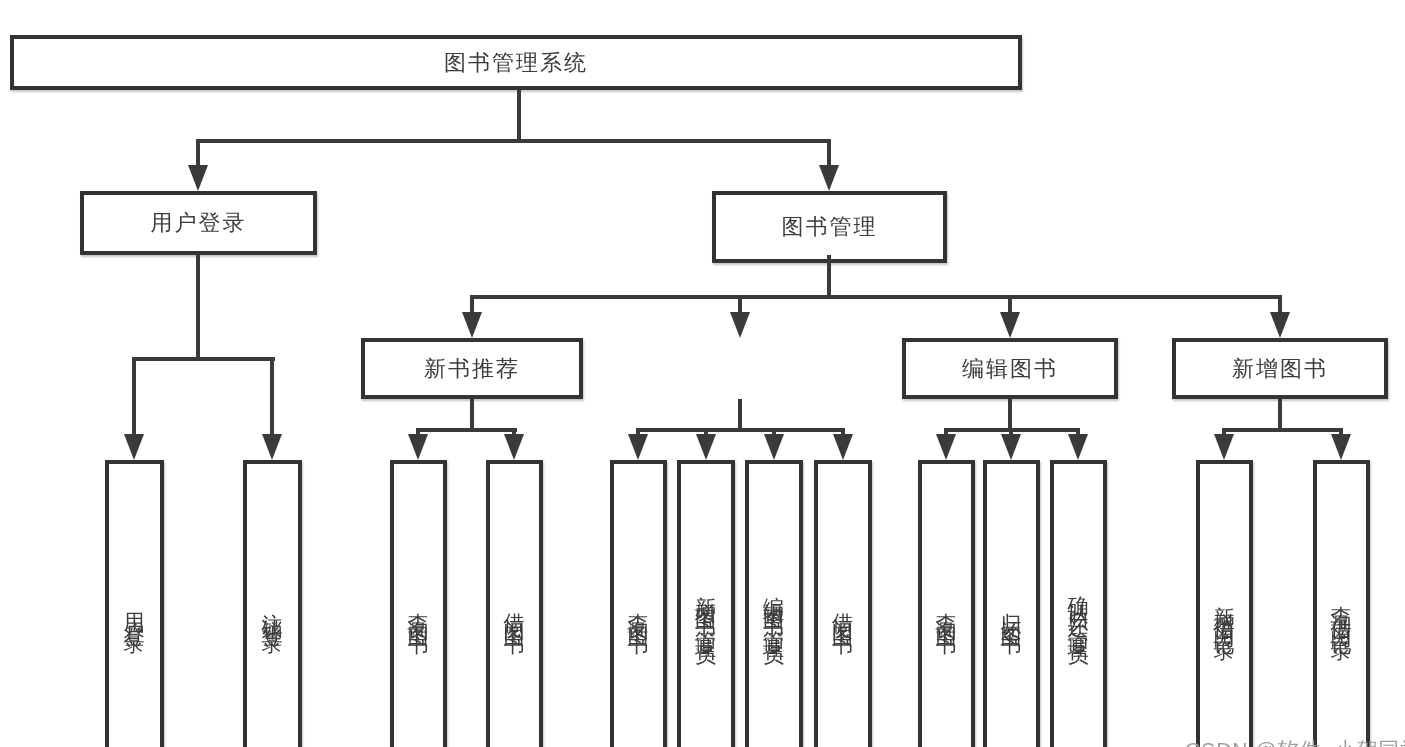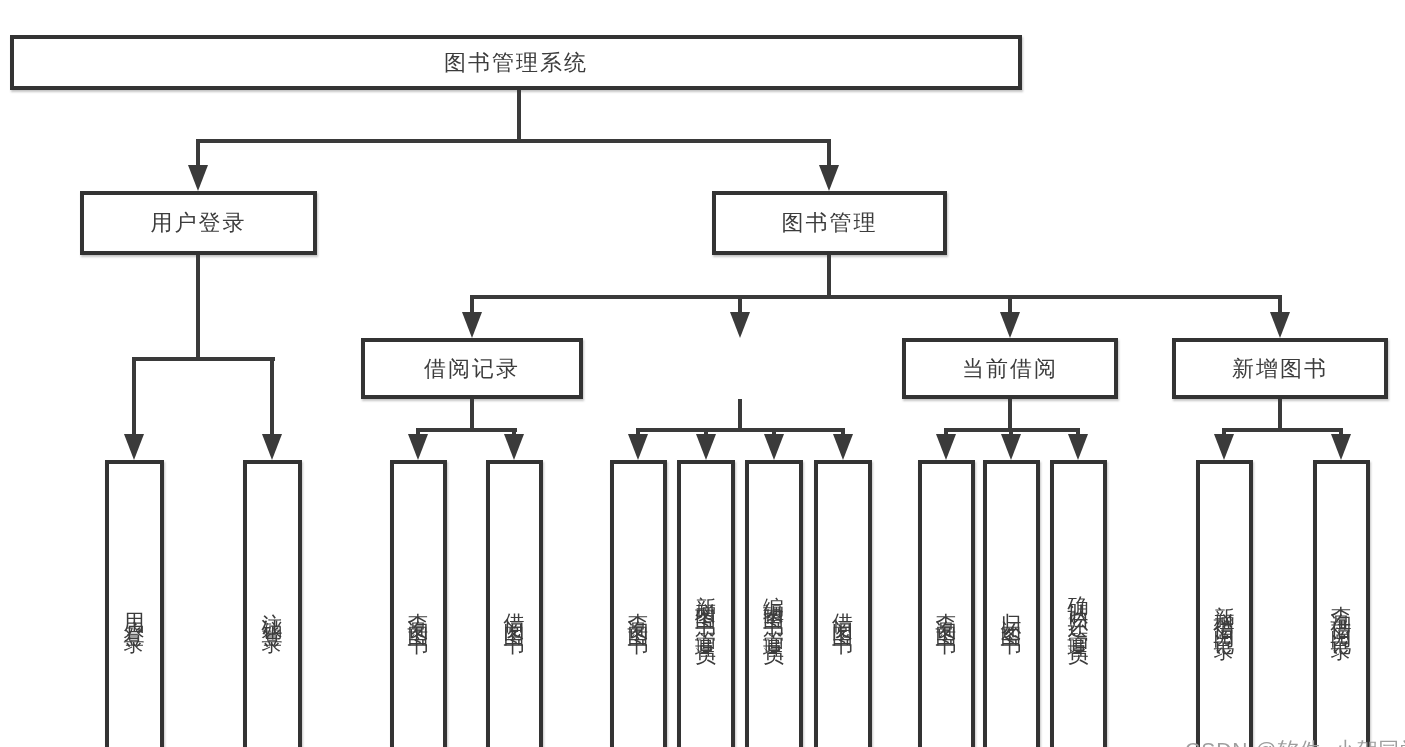--- a/index.html
+++ b/index.html
@@ -54,26 +54,26 @@
 </style>
 </head>
 <body>
 
 <div class="stage">
 
   <div class="box hbox" style="left:10px;top:12px;width:1012px;height:55px">图书管理系统</div>
 
   <div class="box hbox" style="left:80px;top:168px;width:237px;height:64px">用户登录</div>
 
-  <div class="box hbox" style="left:712px;top:168px;width:235px;height:64px">图书管理</div>
+  <div class="box hbox" style="left:712px;top:168px;width:235px;height:72px">图书管理</div>
 
-  <div class="box hbox" style="left:361px;top:315px;width:222px;height:61px">借阅记录</div>
+  <div class="box hbox" style="left:361px;top:315px;width:222px;height:61px">新书推荐</div>
 
 
-  <div class="box hbox" style="left:902px;top:315px;width:216px;height:61px">当前借阅</div>
+  <div class="box hbox" style="left:902px;top:315px;width:216px;height:61px">编辑图书</div>
 
   <div class="box hbox" style="left:1172px;top:315px;width:216px;height:61px">新增图书</div>
 
   <div class="box vbox" style="left:105px;top:437px;width:59px;height:300px">用户登录</div>
 
   <div class="box vbox" style="left:243px;top:437px;width:59px;height:300px">注销登录</div>
 
   <div class="box vbox" style="left:390px;top:437px;width:57px;height:300px">查询图书</div>
 
   <div class="box vbox" style="left:486px;top:437px;width:57px;height:300px">借阅图书</div>

